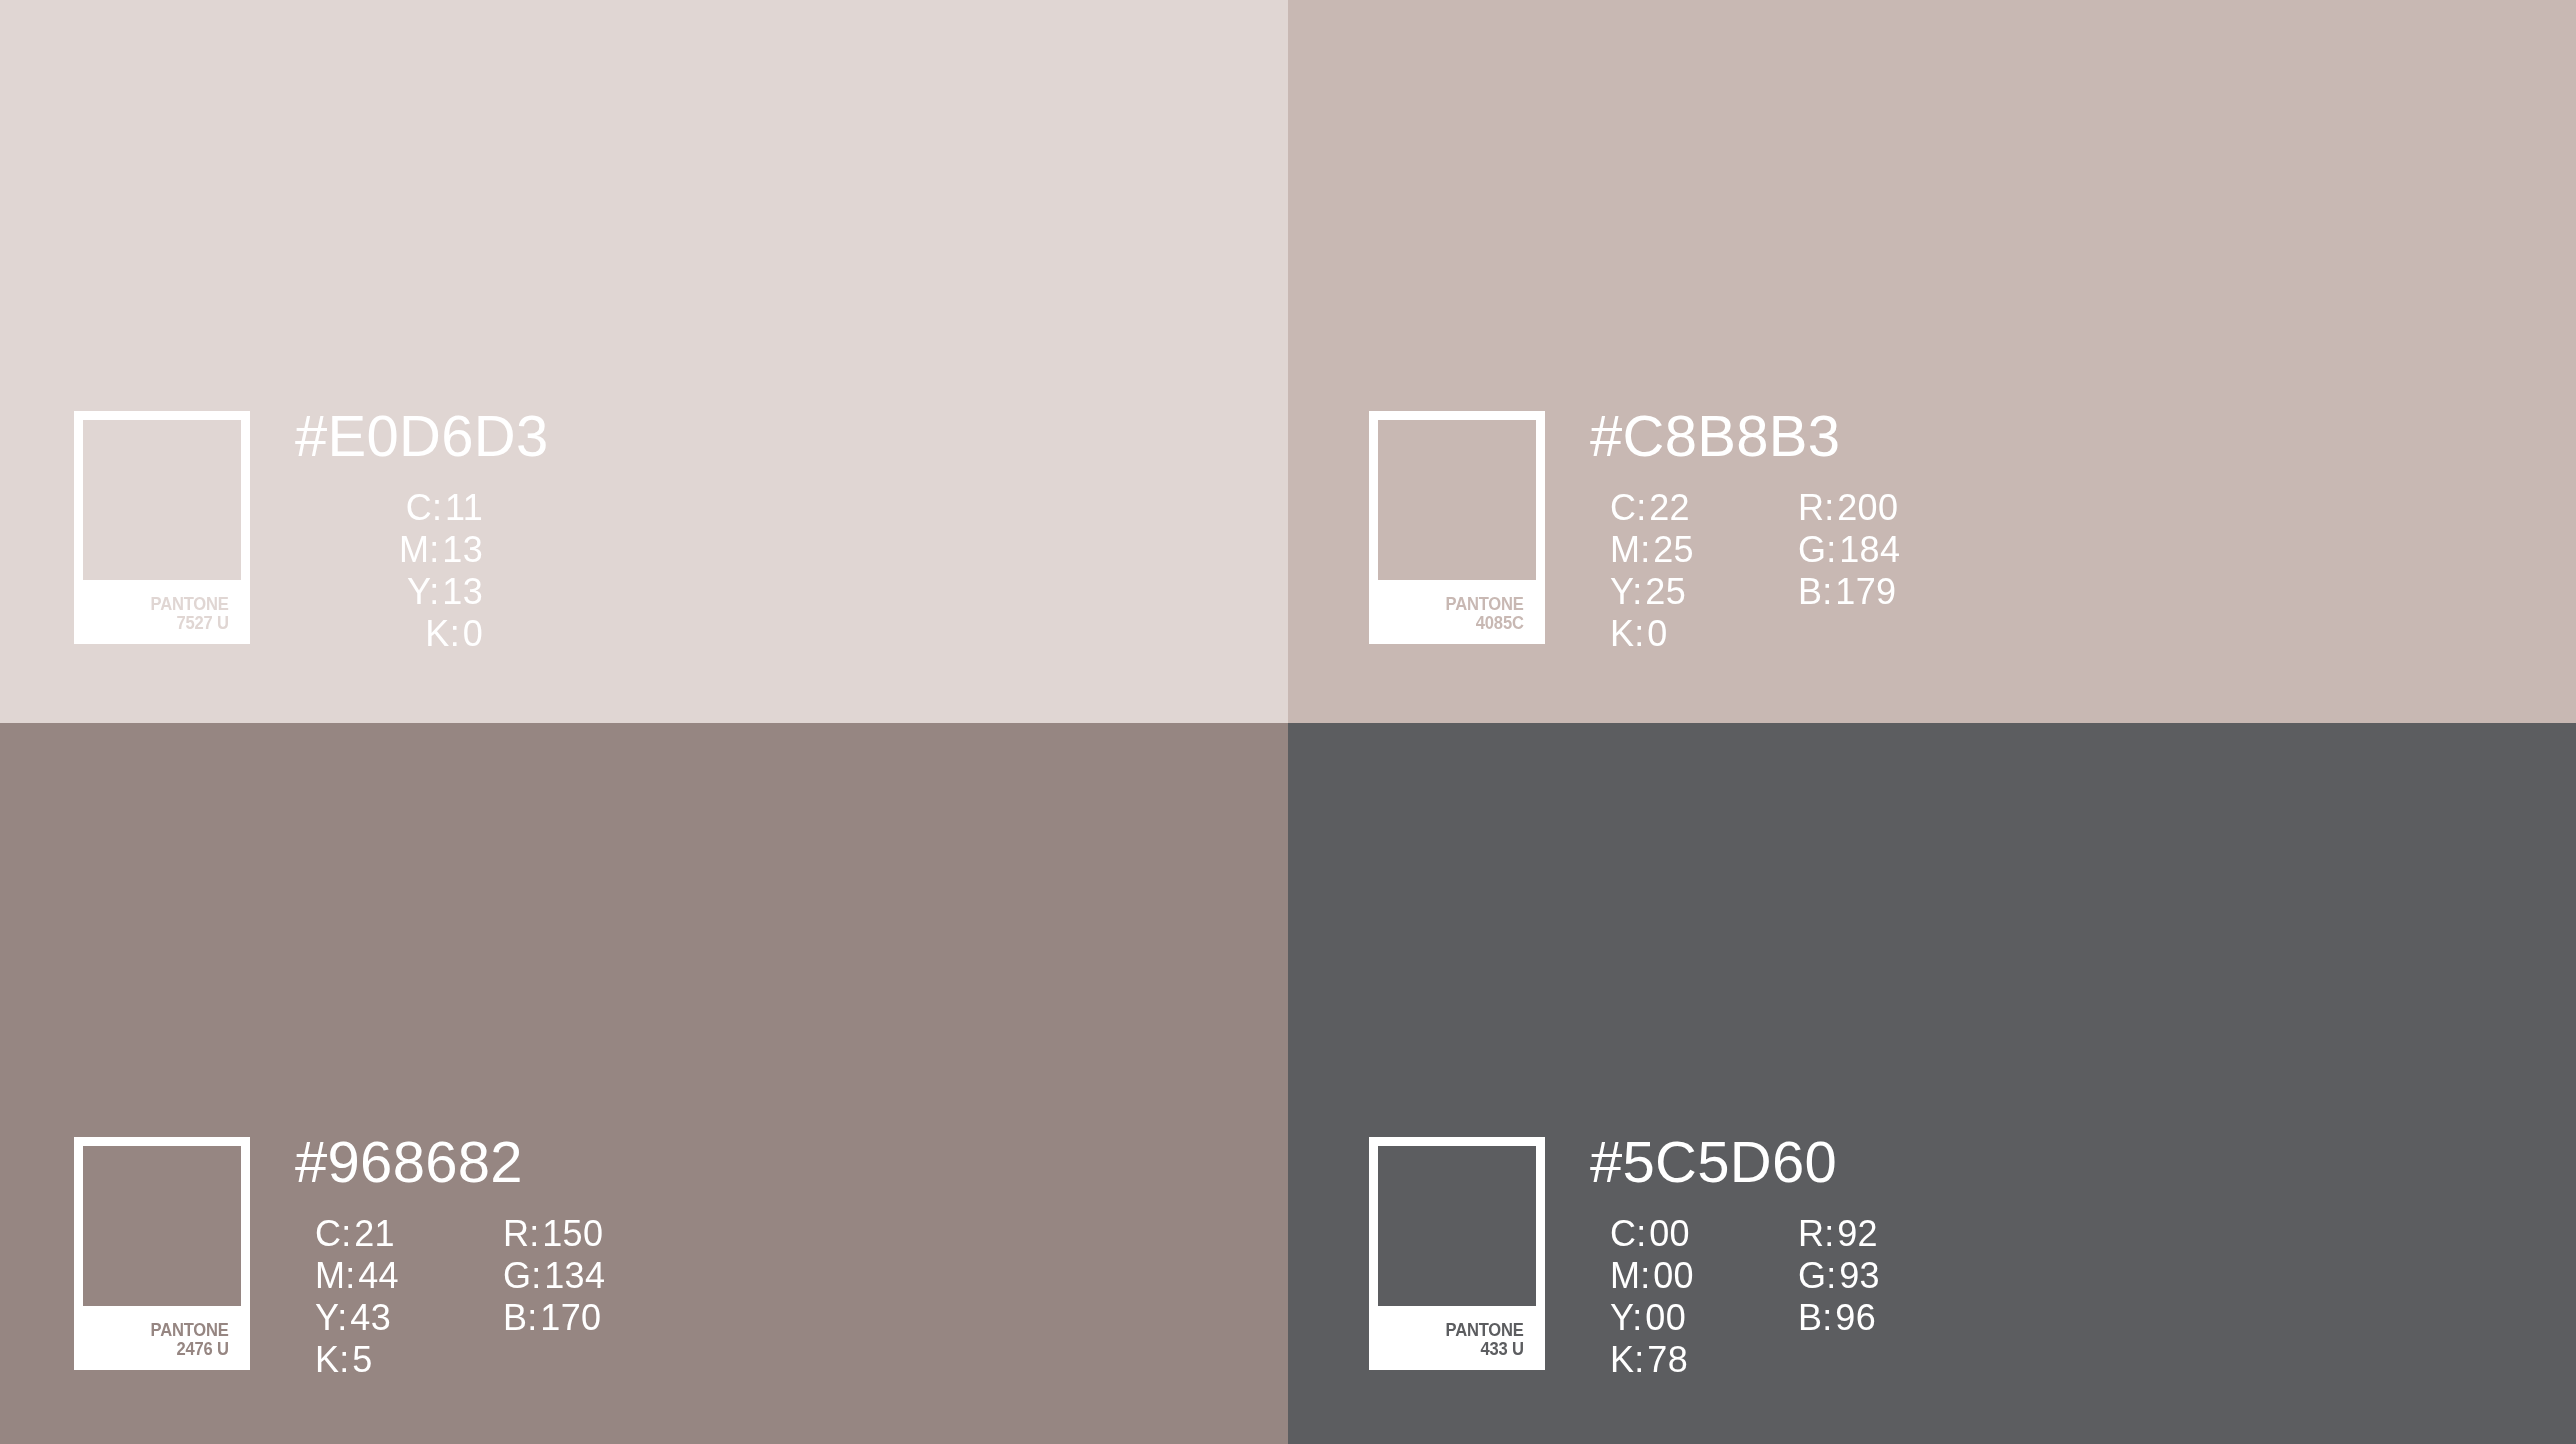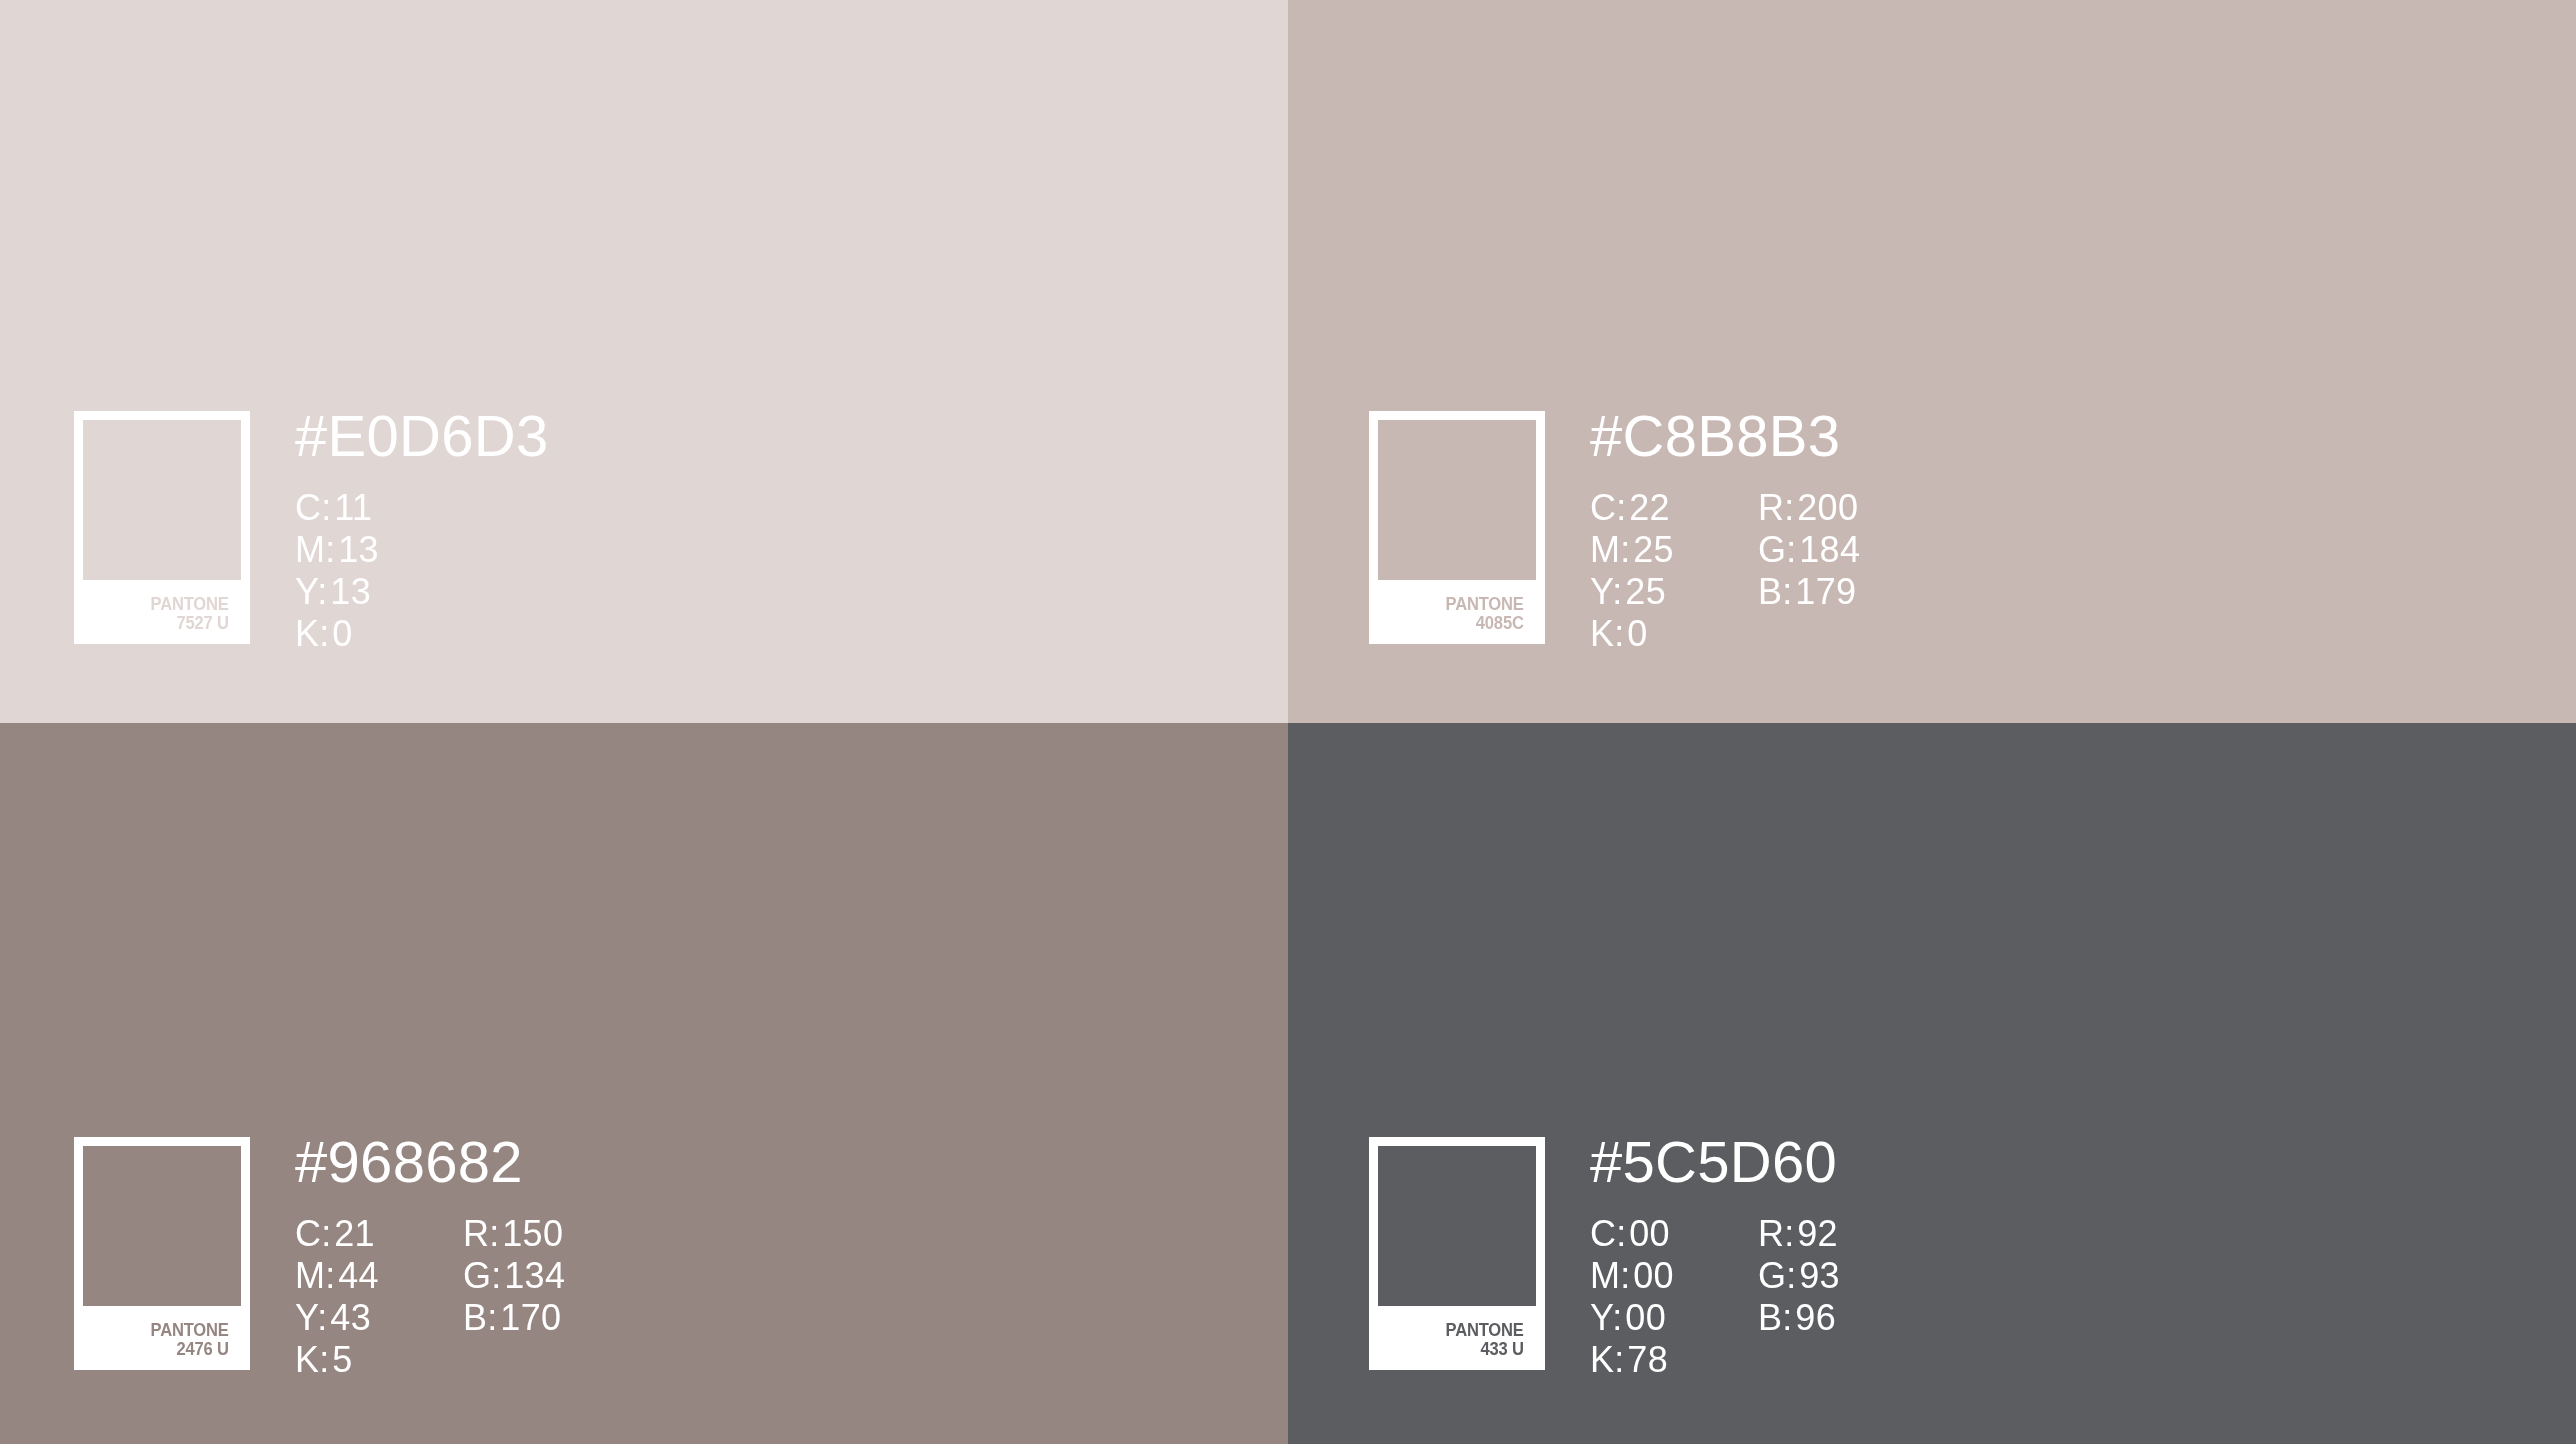--- a/index.html
+++ b/index.html
@@ -90,20 +90,21 @@
     white-space:nowrap;
     margin-top:-4px;
   }
   .value-columns {
     display:flex;
     margin-top:21.5px;
   }
   .value-col {
     display:flex;
     flex-direction:column;
+    margin-left:20px;
   }
   .value-col.cmyk { width:168px; }
   .value-row {
     font-size:36px;
     font-weight:300;
     line-height:42px;
     letter-spacing:0.3px;
     white-space:nowrap;
     color:#ffffff;
   }
@@ -116,21 +117,21 @@
 
   <section class="swatch-panel panel-tl" style="background: rgb(224, 214, 211);">
     <div class="panel-content">
       <div class="pantone-card" style="background: rgb(255, 255, 255);">
         <div class="pantone-chip" style="background: rgb(224, 214, 211);"></div>
         <div class="pantone-caption">
           <span class="pantone-word" style="color: rgb(224, 214, 211);">PANTONE</span>
           <span class="pantone-code" style="color: rgb(224, 214, 211);">7527 U</span>
         </div>
       </div>
-      <div class="swatch-info" style="color: rgb(255, 255, 255);">
+      <div class="swatch-info" style="color: rgb(255, 255, 255); text-align: right;">
         <div class="hex-title">#E0D6D3</div>
         <div class="value-columns">
           <div class="value-col cmyk">
             <div class="value-row"><span class="vlabel">C:</span><span>11</span></div>
             <div class="value-row"><span class="vlabel">M:</span><span>13</span></div>
             <div class="value-row"><span class="vlabel">Y:</span><span>13</span></div>
             <div class="value-row"><span class="vlabel">K:</span><span>0</span></div>
           </div>
         </div>
       </div>

